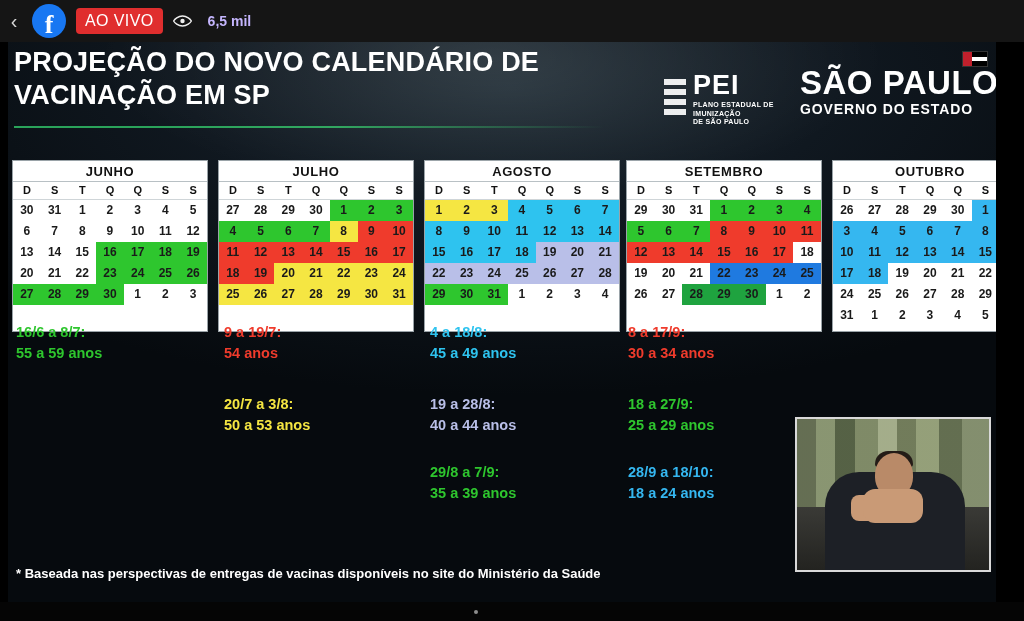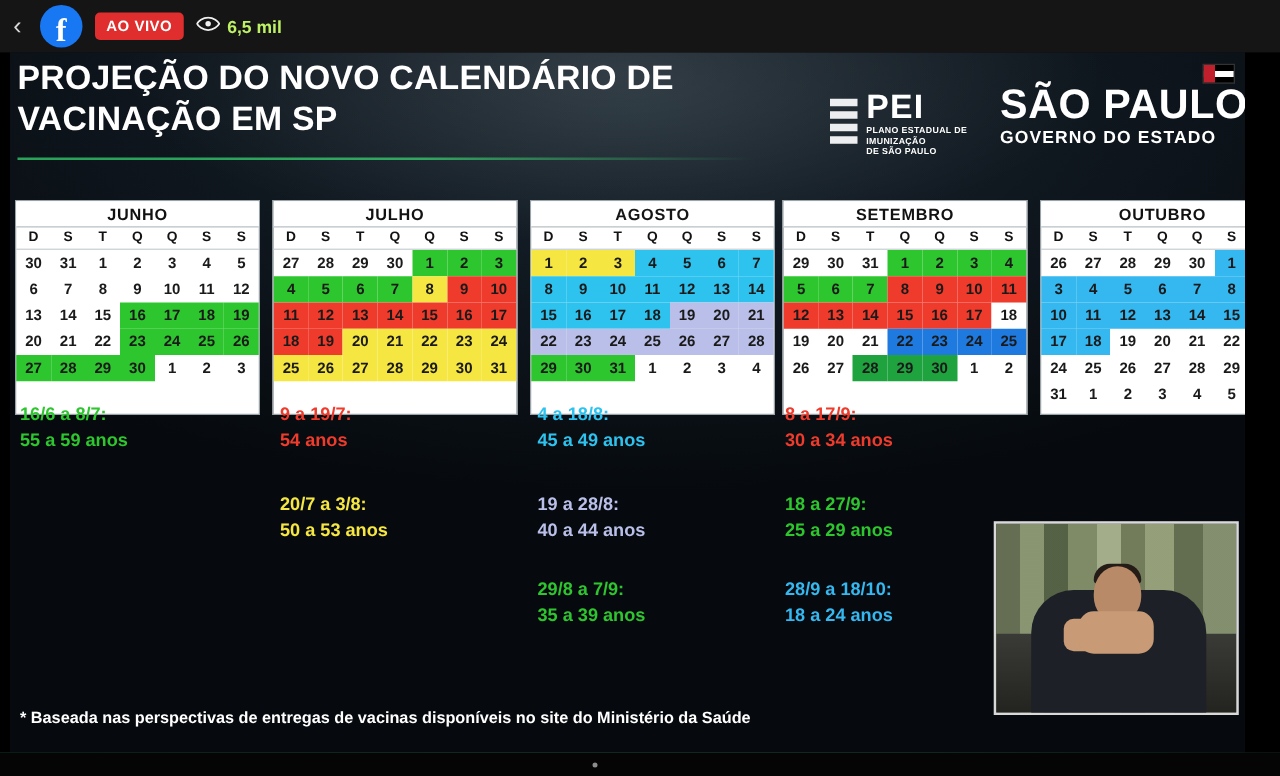--- a/index.html
+++ b/index.html
@@ -29,26 +29,26 @@
   .fb-logo {
     width: 34px; height: 34px; border-radius: 50%;
     background: #1877f2; color: #fff;
     font-family: "Liberation Serif", serif;
     font-weight: bold; font-size: 26px;
     display: flex; align-items: flex-end; justify-content: center;
     line-height: 0.95;
   }
   .live-badge {
     background: #e02e2e; color: #fff;
-    font-size: 12px; font-weight: bold; letter-spacing: .4px;
+    font-size: 16px; font-weight: normal; letter-spacing: .4px;
     padding: 4px 9px; border-radius: 4px;
   }
   .viewers {
-    display: flex; gap: 6px;
-    color: #bef264; font-size: 14px; font-weight: bold;
+    display: flex; align-items: center; gap: 16px;
+    color: #c4b5fd; font-size: 14px; font-weight: bold;
   }
   .eye {
     width: 19px; height: 12px; position: relative;
   }
   .eye svg { display: block; }
 
   
   #slide {
     position: absolute; left: 0; top: 42px; width: 1024px; height: 560px;
     background:

